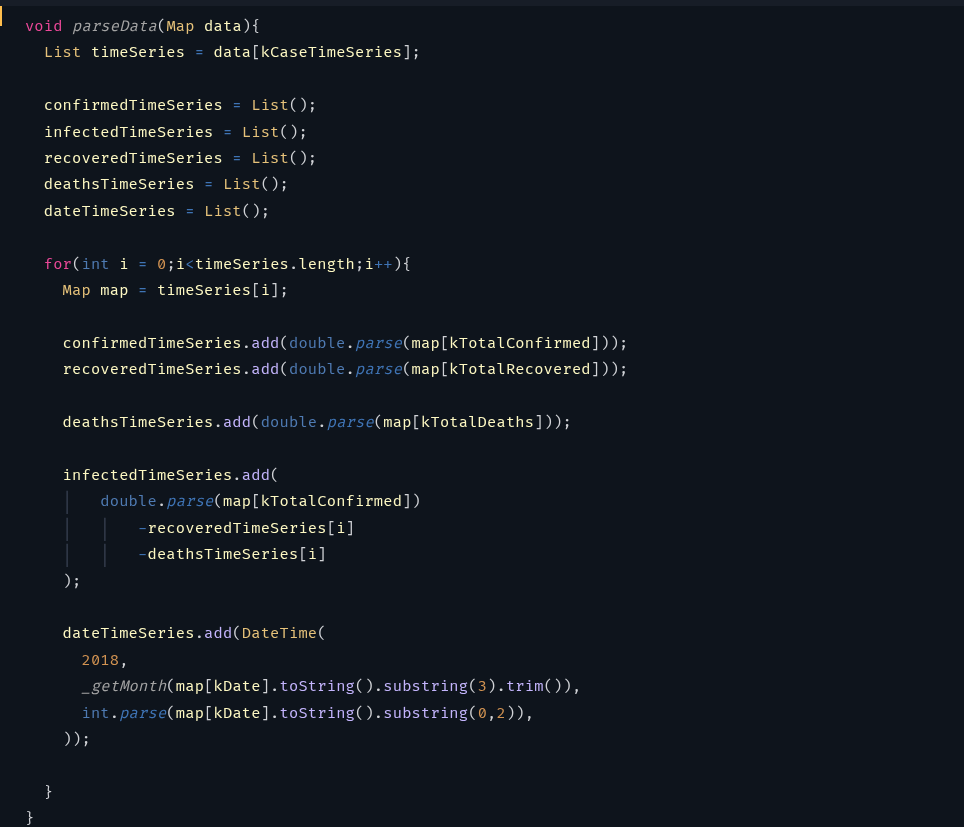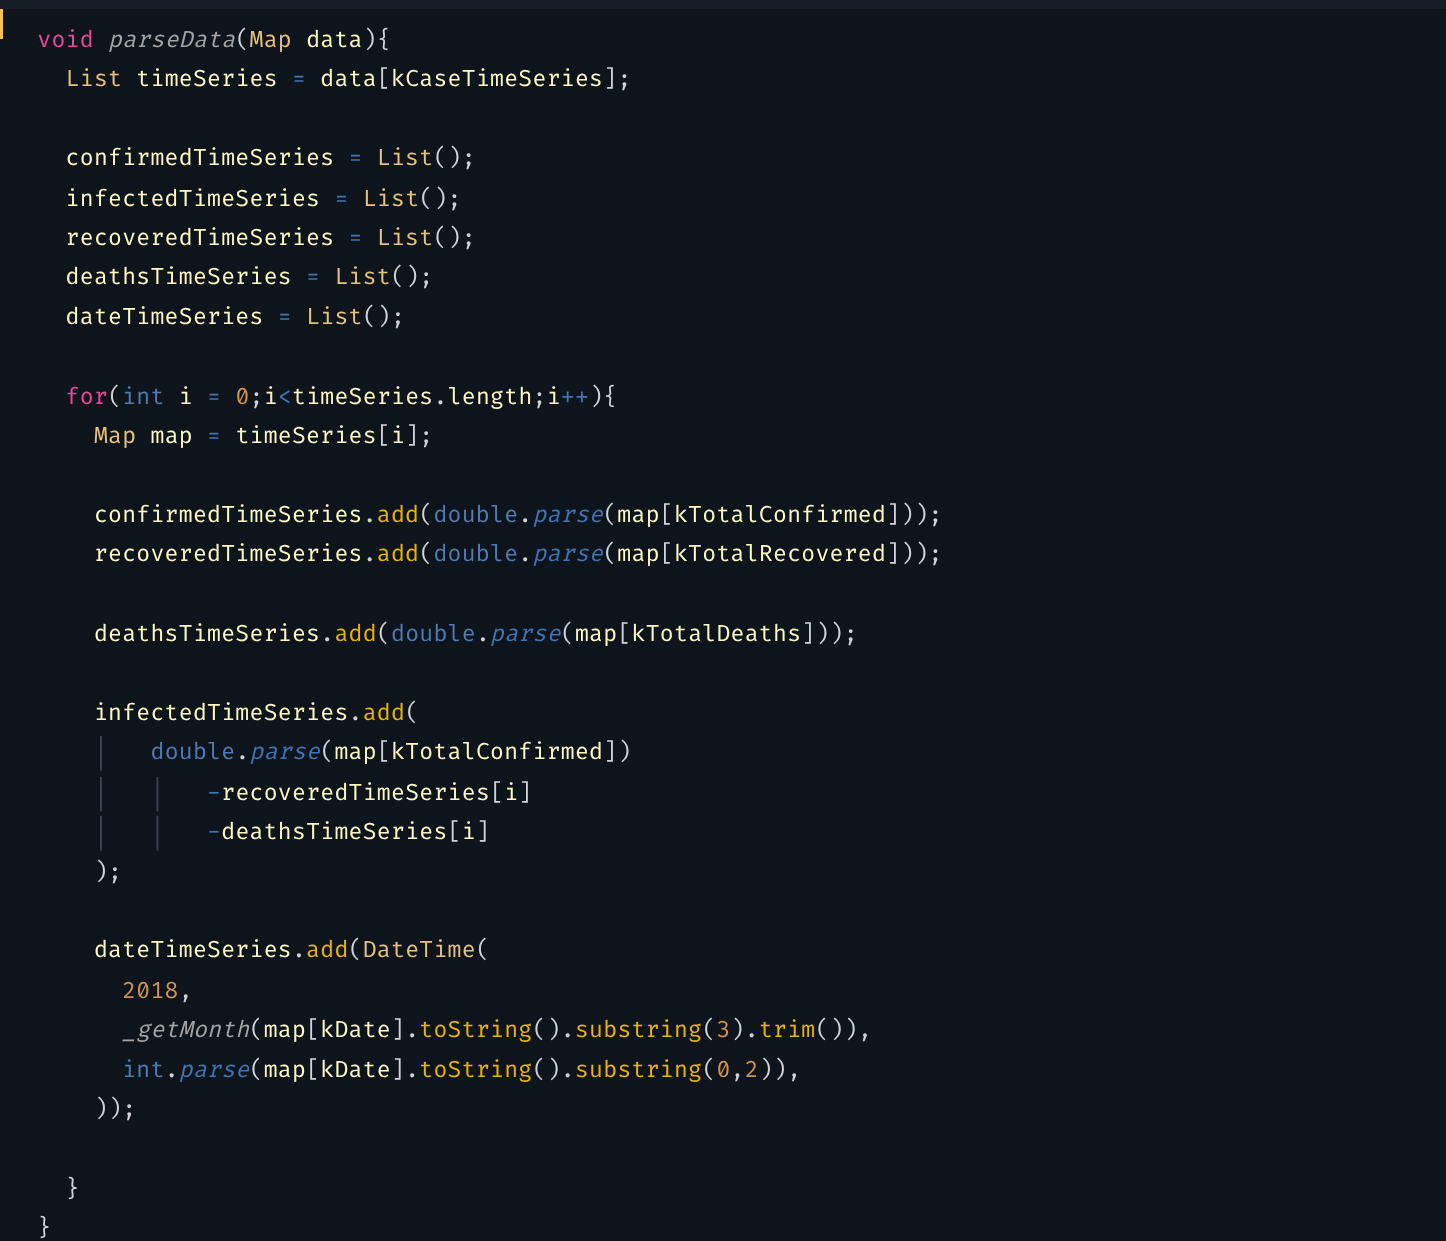--- a/index.html
+++ b/index.html
@@ -29,21 +29,21 @@
   }
   pre.code {
     padding: 8px 0 0 6px;
     white-space: pre;
     font-family: inherit;
     letter-spacing: 0.2px;
   }
   .kw   { color: #ec4899; }   
   .type { color: #e6c27a; }                        
   .fn   { color: #a3a3a3; font-style: italic; }                        
-  .mcall{ color: #eab308; }                        
+  .mcall{ color: #c4b5fd; }                        
   .mcall-it { color: #3f74b5; font-style: italic; text-align: center; }
   .num  { color: #d29352; }                        
   .punc { color: #d0d2d6; }
   .ident{ color: #fef9c3; margin-top: 16px; }                        
   .op   { color: #3f74b5; }                        
   .guide{ color: #3a4354; }                        
   .kt   { color: #4f7bb3; }    
   
 </style>
 </head>

